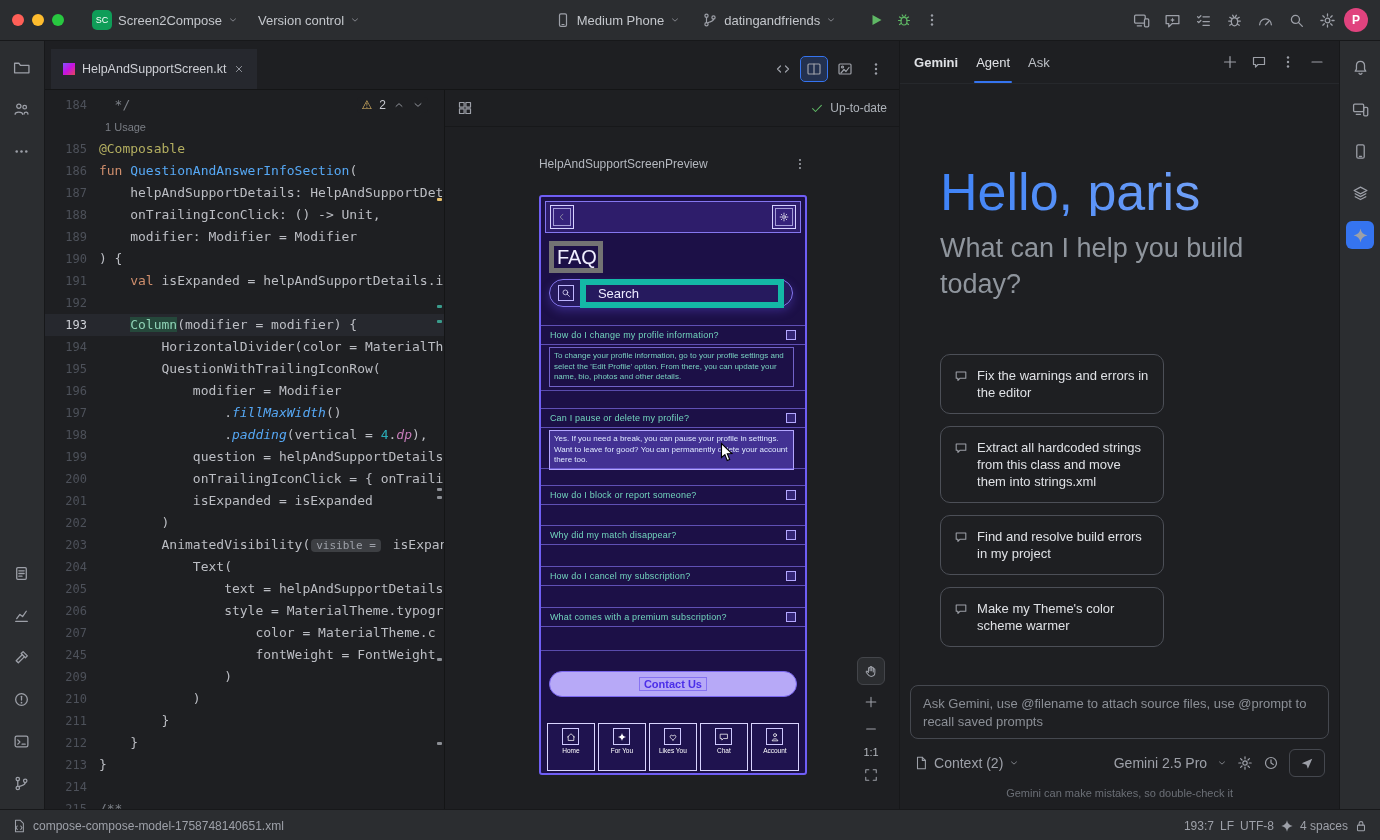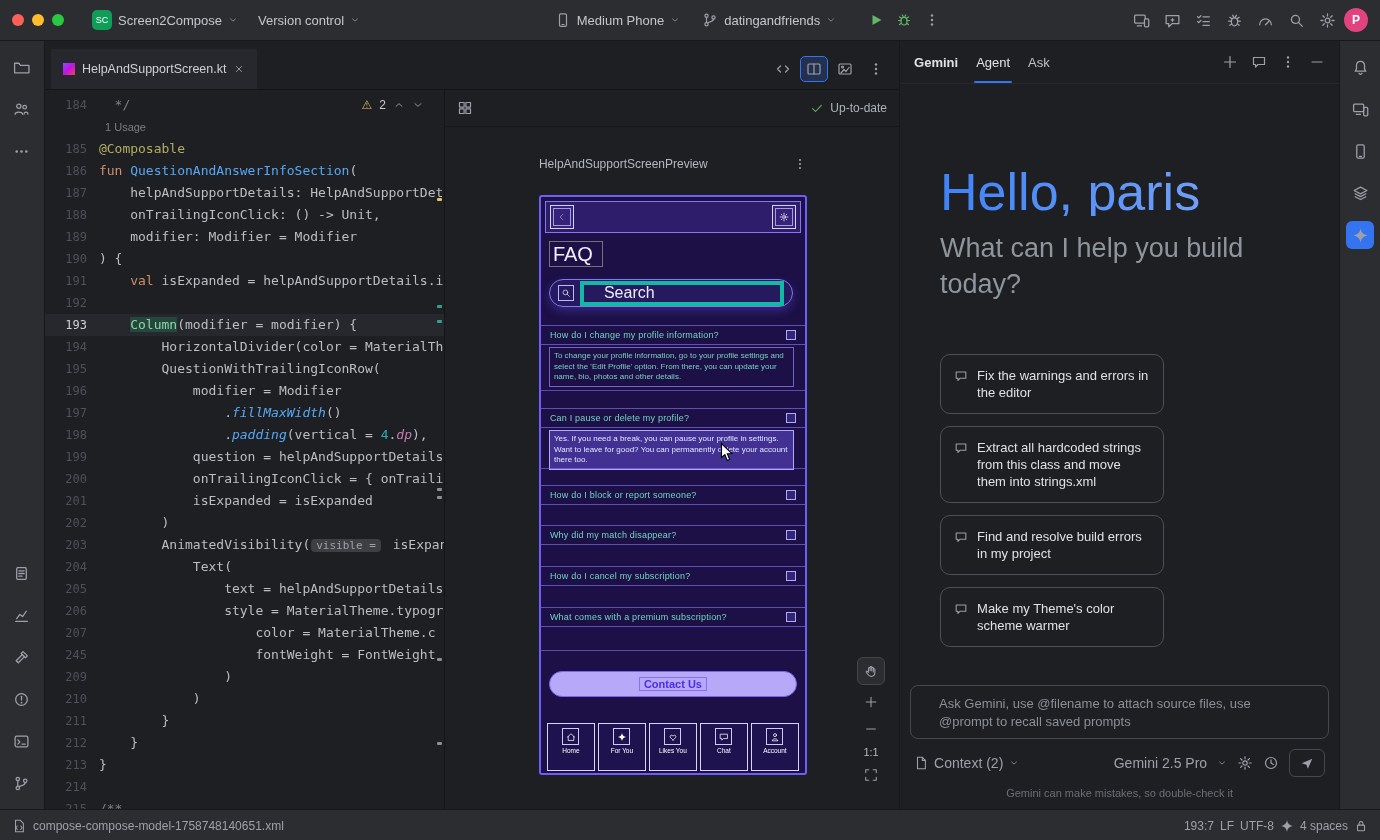--- a/index.html
+++ b/index.html
@@ -64,24 +64,24 @@
   .pv-status{margin-left:auto;display:flex;align-items:center;gap:6px;color:#aeb3ba}
   .checkc{color:#5fb865}
   .pv-canvas{flex:1;position:relative;background:#1e1f22}
   .pv-label-row{position:absolute;left:94px;top:30px;width:268px;display:flex;justify-content:space-between;align-items:center;color:#b4b8bf;font-size:12px}
 
   
   .phone{position:absolute;left:94px;top:68px;width:268px;height:580px;box-sizing:border-box;background:#1c1047;border:2px solid #6f5ef5;border-radius:3px;overflow:hidden}
   .p-topbar{position:absolute;left:4px;top:4px;right:4px;height:32px;background:#2e1d6b;border:1px solid #8577f0;display:flex;align-items:center;justify-content:space-between;padding:0 4px;box-sizing:border-box}
   .p-sqbtn{width:22px;height:22px;border:1px solid #d6d1ff;display:flex;align-items:center;justify-content:center;color:#fff;background:rgba(60,40,140,.5)}
   .p-sqbtn .inner{width:16px;height:16px;border:1px solid rgba(214,209,255,.7);display:flex;align-items:center;justify-content:center;color:#fff}
-  .p-title{position:absolute;left:8px;top:44px;width:54px;height:26px;border:1px solid #737373;color:#f0eeff;font-size:20px;display:flex;align-items:center;padding-left:3px;font-weight:500;box-sizing:border-box}
+  .p-title{position:absolute;left:8px;top:44px;width:54px;height:32px;border:5px solid #737373;color:#f0eeff;font-size:20px;display:flex;align-items:center;padding-left:3px;font-weight:500;box-sizing:border-box}
   .p-search{position:absolute;left:8px;top:82px;right:12px;height:28px;border:1.5px solid #8577f0;border-radius:14px;display:flex;align-items:center;gap:6px;padding:0 8px;background:rgba(90,70,200,.18);box-shadow:0 4px 10px rgba(100,80,230,.35);box-sizing:border-box}
   .p-s-ic{width:14px;height:14px;border:1px solid #bfb6ff;color:#e6e2ff;display:flex;align-items:center;justify-content:center}
-  .p-s-field{flex:1;height:17px;border:4px solid #14b8a6;color:#eceaff;font-size:16px;display:flex;align-items:center;padding-left:20px}
+  .p-s-field{flex:1;height:17px;border:6px solid #14b8a6;color:#eceaff;font-size:13px;display:flex;align-items:center;padding-left:12px}
   .hairline{position:absolute;left:0;right:0;height:0;border-top:1px solid rgba(140,124,255,.55)}
   .q-row{position:absolute;left:0;right:0;height:20px;border-top:1px solid rgba(140,124,255,.6);border-bottom:1px solid rgba(140,124,255,.6);display:flex;align-items:center;justify-content:space-between;padding:0 9px;box-sizing:border-box}
   .q-text{font-size:9px;color:#72d4bd;letter-spacing:.2px;white-space:nowrap}
   .q-toggle{width:8px;height:8px;border:1px solid #b3a8ff;background:rgba(120,100,255,.25)}
   .q-answer{position:absolute;left:8px;right:11px;border:1px solid rgba(150,135,255,.7);padding:3px 4px;font-size:8px;line-height:10.5px;color:#79cfc0}
   .q-answer.hl{background:rgba(112,92,240,.45);border:1.5px solid #b3a6ff;color:#dde7ff}
   .p-contact{position:absolute;left:8px;right:8px;top:474px;height:26px;background:#b7a9f7;border:1.5px solid #7a66f0;border-radius:13px;display:flex;align-items:center;justify-content:center;box-sizing:border-box}
   .p-contact span{font-size:11px;color:#4b2ee8;border:1px solid rgba(75,46,232,.45);padding:0 4px;font-weight:bold}
   .p-nav{position:absolute;left:6px;right:6px;top:526px;height:48px;display:flex;gap:3px}
   .nav-btn{flex:1;border:1.5px solid #d9d4ff;display:flex;flex-direction:column;align-items:center;padding-top:4px;gap:2px;background:rgba(40,25,100,.3);box-sizing:border-box}
@@ -104,21 +104,21 @@
   .gtab.active::after{content:"";position:absolute;left:-2px;right:-2px;bottom:0;height:2px;background:#3574f0;border-radius:1px}
   .g-hicons{margin-left:auto;display:flex;gap:13px;align-items:center}
   .g-body{flex:1;display:flex;flex-direction:column;min-height:0}
   .g-greet{margin:84px 24px 0 40px}
   .g-hello{font-size:52px;font-weight:500;background:linear-gradient(90deg,#3f83f8,#85acf7);-webkit-background-clip:text;background-clip:text;color:transparent;line-height:48px}
   .g-sub{font-size:27px;color:#8f959d;margin-top:14px;width:330px;line-height:36px}
   .cards{margin:52px 0 0 40px;display:flex;flex-direction:column;gap:12px;width:224px}
   .gcard{border:1px solid #4c4f57;border-radius:10px;padding:12px 13px;display:flex;gap:9px;font-size:13px;color:#dfe1e5;line-height:17px;box-sizing:border-box}
   .gc-ic{color:#9da0a8;margin-top:2px}
   .g-spacer{flex:1}
-  .g-input{margin:0 10px;border:1px solid #45484f;border-radius:8px;padding:9px 28px;font-size:13px;color:#8b8f96;line-height:18px;height:54px;box-sizing:border-box}
+  .g-input{margin:0 10px;border:1px solid #45484f;border-radius:8px;padding:9px 12px;font-size:13px;color:#8b8f96;line-height:18px;height:54px;box-sizing:border-box}
   .g-tools{margin:10px 14px 0;display:flex;align-items:center;gap:8px;color:#9da0a8;font-size:14px}
   .g-left,.g-mright{display:flex;align-items:center;gap:6px}
   .g-mright{margin-left:auto;gap:10px}
   .send-btn{width:34px;height:26px;border:1px solid #45484f;border-radius:6px;display:flex;align-items:center;justify-content:center;color:#7a7e85}
   .g-disc{text-align:center;color:#6b6f76;font-size:11px;margin:10px 0}
 
   
   .statusbar{height:31px;background:#2b2d30;border-top:1px solid #17181a;display:flex;align-items:center;padding:0 12px;color:#9da0a8;font-size:12px;gap:16px}
   .sb-left{display:flex;align-items:center;gap:7px}
   .sb-right{margin-left:auto;display:flex;align-items:flex-end;gap:6px}

